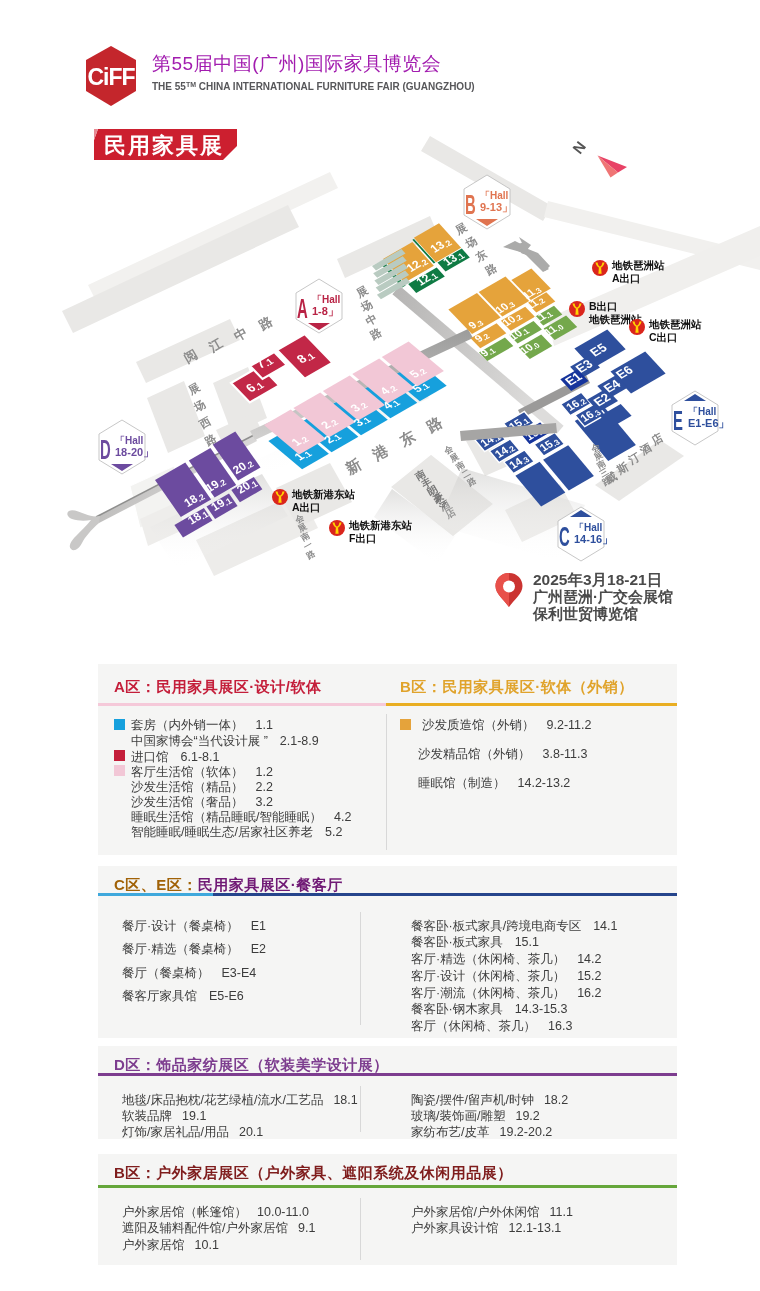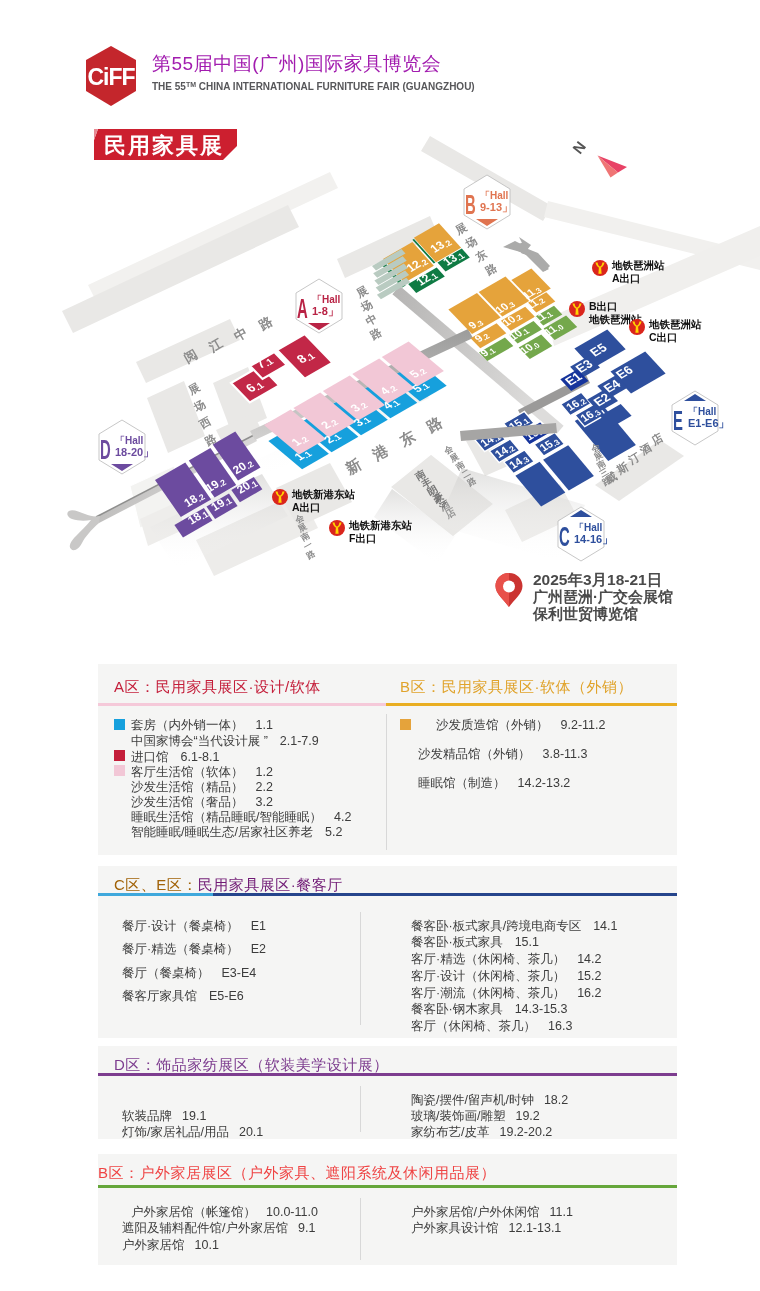--- a/index.html
+++ b/index.html
@@ -1,17 +1,17 @@
 <!DOCTYPE html>
 <html><head><meta charset="utf-8"><style>
 html,body{margin:0;padding:0;background:#fff;width:760px;font-family:'Liberation Sans',sans-serif;}
 #page{position:relative;width:760px;height:1291px;overflow:hidden;background:#fff;}
 .abs{position:absolute;}
 .card{position:absolute;left:98px;width:579px;background:#f5f5f4;}
-.ttl{position:absolute;font-size:15px;font-weight:normal;letter-spacing:0.5px;}
+.ttl{position:absolute;font-size:15px;font-weight:bold;letter-spacing:0.5px;}
 .it{position:absolute;font-size:12.5px;color:#3c3c3c;white-space:nowrap;}
 .sw{position:absolute;width:11px;height:11px;}
 .ln{position:absolute;height:3px;}
 .dv{position:absolute;width:1px;background:#d8d8d8;}
 </style></head><body>
 <div id="page">
 
 <svg class="abs" style="left:84px;top:46px" width="54" height="60">
       <polygon points="27,0 52,14 52,45 27,60 2,45 2,14" fill="#c4262c"></polygon>
       <text x="27" y="39" font-size="23" font-weight="bold" fill="#fff" text-anchor="middle" style="letter-spacing:-1px">CiFF</text>
@@ -409,37 +409,37 @@
 <div class="dv" style="left:386px;top:714px;height:136px"></div>
 
 <div class="sw" style="left:114px;top:719px;background:#16a0dd"></div>
 
 <div class="sw" style="left:114px;top:750px;background:#c41e3a"></div>
 
 <div class="sw" style="left:114px;top:765px;background:#f2c7d6"></div>
 
 <div class="it" style="left:131px;top:717px">套房（内外销一体）<span style="padding-left:12px">1.1</span></div>
 
-<div class="it" style="left:131px;top:733px">中国家博会“当代设计展 ”<span style="padding-left:12px">2.1-7.9</span></div>
+<div class="it" style="left:131px;top:733px">中国家博会“当代设计展 ”<span style="padding-left:12px">2.1-8.9</span></div>
 
 <div class="it" style="left:131px;top:749px">进口馆<span style="padding-left:12px">6.1-8.1</span></div>
 
 <div class="it" style="left:131px;top:764px">客厅生活馆（软体）<span style="padding-left:12px">1.2</span></div>
 
 <div class="it" style="left:131px;top:779px">沙发生活馆（精品）<span style="padding-left:12px">2.2</span></div>
 
 <div class="it" style="left:131px;top:794px">沙发生活馆（奢品）<span style="padding-left:12px">3.2</span></div>
 
 <div class="it" style="left:131px;top:809px">睡眠生活馆（精品睡眠/智能睡眠）<span style="padding-left:12px">4.2</span></div>
 
 <div class="it" style="left:131px;top:824px">智能睡眠/睡眠生态/居家社区养老<span style="padding-left:12px">5.2</span></div>
 
 <div class="sw" style="left:400px;top:719px;background:#e5a33b"></div>
 
-<div class="it" style="left:436px;top:717px">沙发质造馆（外销）<span style="padding-left:12px">9.2-11.2</span></div>
+<div class="it" style="left:422px;top:717px">沙发质造馆（外销）<span style="padding-left:12px">9.2-11.2</span></div>
 
 <div class="it" style="left:418px;top:746px">沙发精品馆（外销）<span style="padding-left:12px">3.8-11.3</span></div>
 
 <div class="it" style="left:418px;top:775px">睡眠馆（制造）<span style="padding-left:12px">14.2-13.2</span></div>
 
 <div class="card" style="top:866px;height:172px"></div>
 <div class="ttl" style="left:114px;top:876px"><span style="color:#a16207">C区、E区：</span><span style="color:#701a75">民用家具展区·餐客厅</span></div>
 <div class="ln" style="left:98px;top:893px;width:115px;background:#3fa8dc"></div>
 <div class="ln" style="left:213px;top:893px;width:464px;background:#26458c"></div>
 <div class="dv" style="left:360px;top:912px;height:113px"></div>
@@ -464,37 +464,38 @@
 
 <div class="it" style="left:411px;top:1001px">餐客卧·钢木家具<span style="padding-left:12px">14.3-15.3</span></div>
 
 <div class="it" style="left:411px;top:1018px">客厅（休闲椅、茶几）<span style="padding-left:12px">16.3</span></div>
 
 <div class="card" style="top:1046px;height:93px"></div>
 <div class="ttl" style="left:114px;top:1056px;color:#7d3d8f">D区：饰品家纺展区（软装美学设计展）</div>
 <div class="ln" style="left:98px;top:1073px;width:579px;background:#7d3d8f"></div>
 <div class="dv" style="left:360px;top:1086px;height:46px"></div>
 
+<div class="it" style="left:122px;top:1092px">地毯/床品抱枕/花艺绿植/流水/工艺品<span style="padding-left:10px">18.1</span></div>
 
 <div class="it" style="left:122px;top:1108px">软装品牌<span style="padding-left:10px">19.1</span></div>
 
 <div class="it" style="left:122px;top:1124px">灯饰/家居礼品/用品<span style="padding-left:10px">20.1</span></div>
 
 <div class="it" style="left:411px;top:1092px">陶瓷/摆件/留声机/时钟<span style="padding-left:10px">18.2</span></div>
 
 <div class="it" style="left:411px;top:1108px">玻璃/装饰画/雕塑<span style="padding-left:10px">19.2</span></div>
 
 <div class="it" style="left:411px;top:1124px">家纺布艺/皮革<span style="padding-left:10px">19.2-20.2</span></div>
 
 <div class="card" style="top:1154px;height:111px"></div>
-<div class="ttl" style="left:98px;top:1164px;color:#ef4444">B区：户外家居展区（户外家具、遮阳系统及休闲用品展）</div>
+<div class="ttl" style="left:114px;top:1164px;color:#7f1d1d">B区：户外家居展区（户外家具、遮阳系统及休闲用品展）</div>
 <div class="ln" style="left:98px;top:1185px;width:579px;background:#65a63a"></div>
 <div class="dv" style="left:360px;top:1198px;height:62px"></div>
 
-<div class="it" style="left:131px;top:1204px">户外家居馆（帐篷馆）<span style="padding-left:10px">10.0-11.0</span></div>
+<div class="it" style="left:122px;top:1204px">户外家居馆（帐篷馆）<span style="padding-left:10px">10.0-11.0</span></div>
 
 <div class="it" style="left:122px;top:1220px">遮阳及辅料配件馆/户外家居馆<span style="padding-left:10px">9.1</span></div>
 
 <div class="it" style="left:122px;top:1237px">户外家居馆<span style="padding-left:10px">10.1</span></div>
 
 <div class="it" style="left:411px;top:1204px">户外家居馆/户外休闲馆<span style="padding-left:10px">11.1</span></div>
 
 <div class="it" style="left:411px;top:1220px">户外家具设计馆<span style="padding-left:10px">12.1-13.1</span></div>
 </div>
 </body></html>

